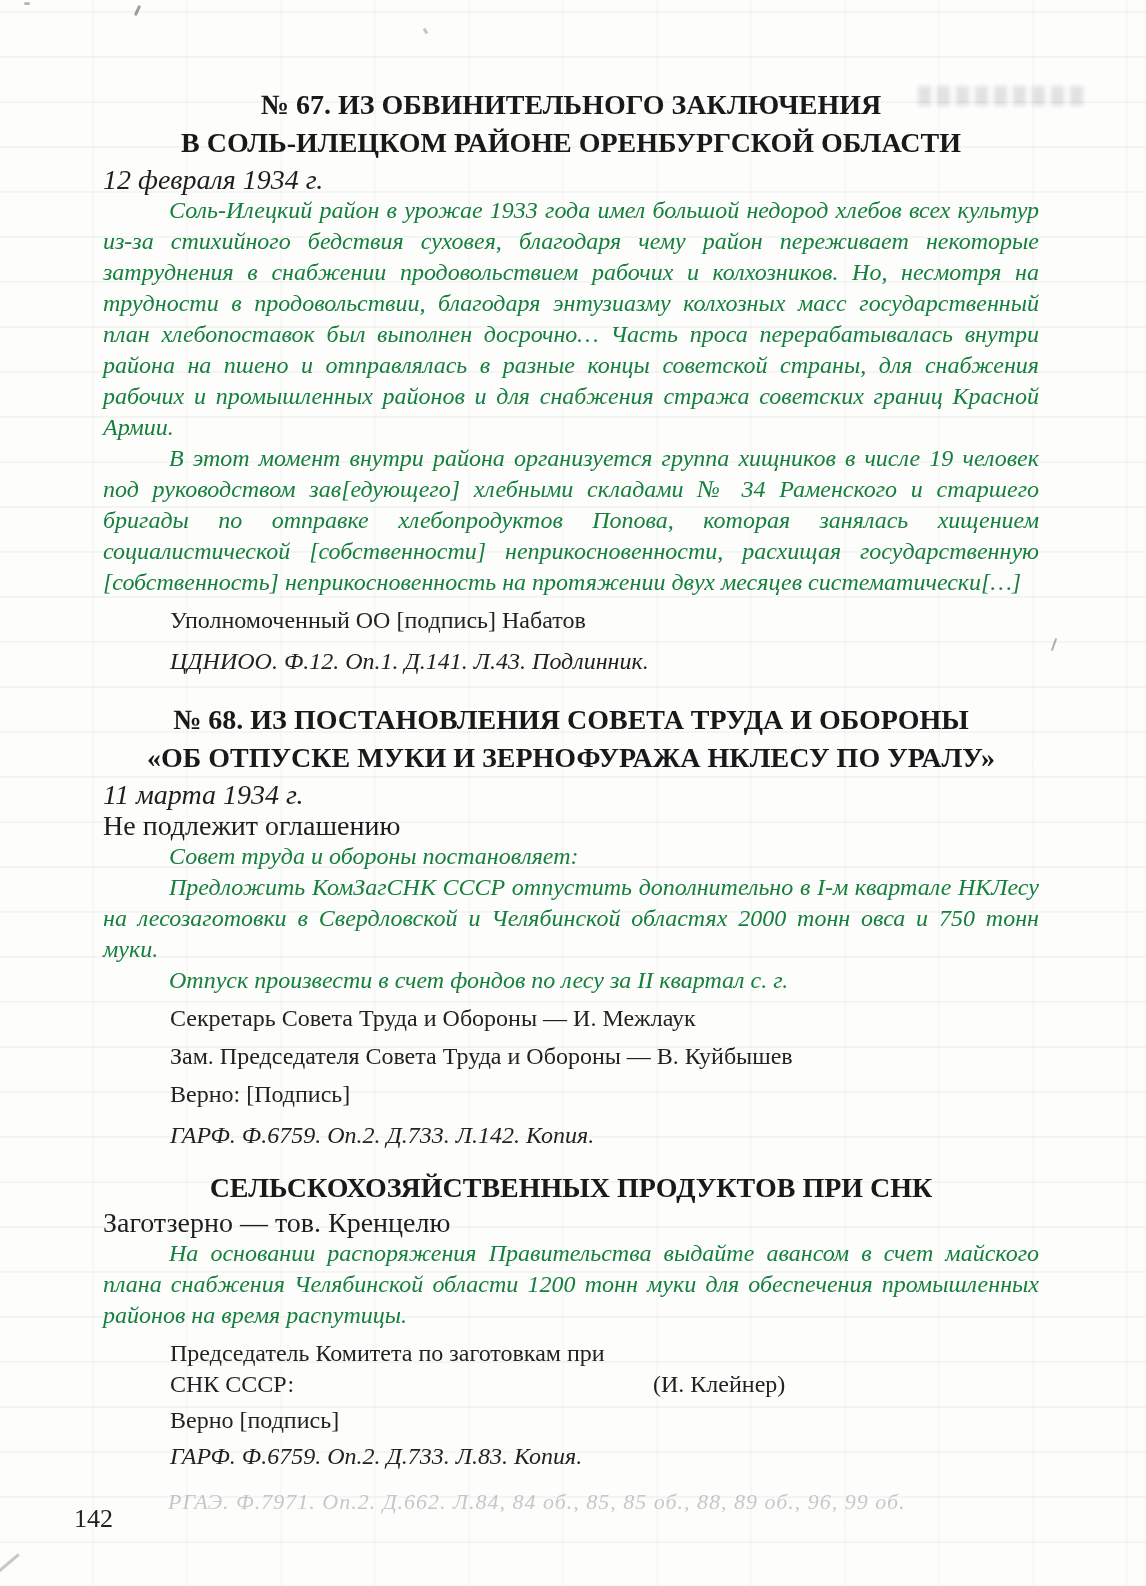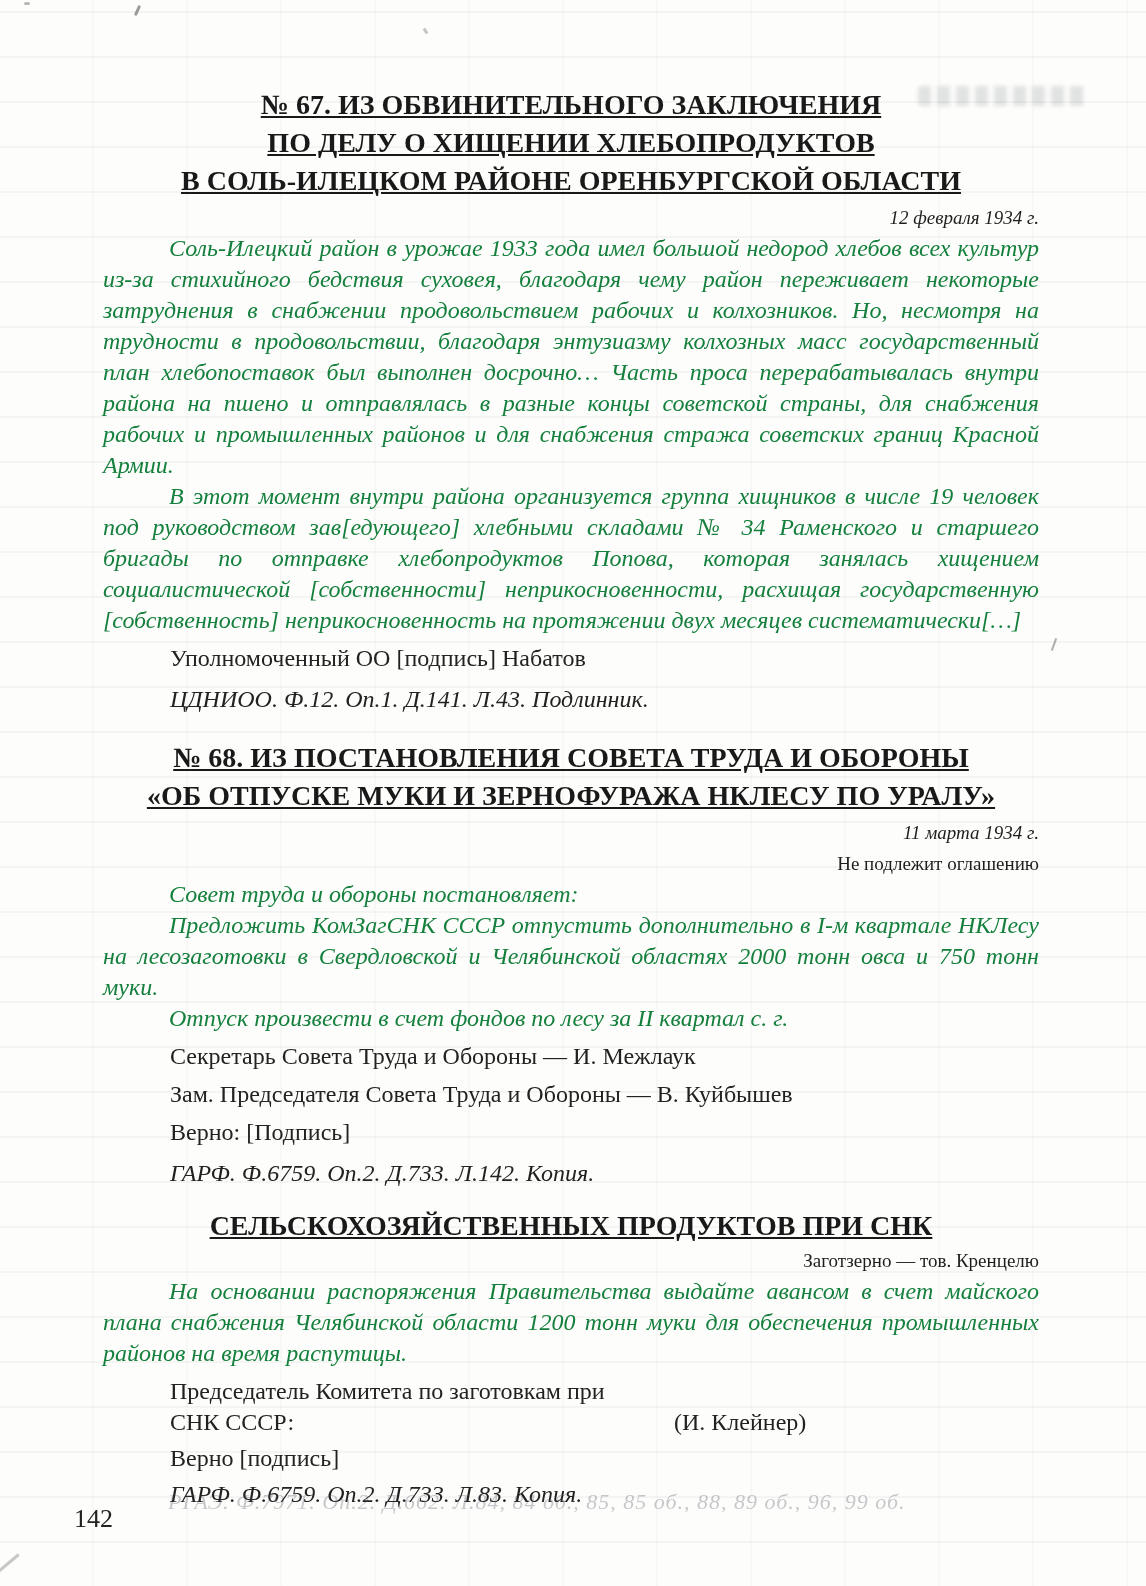--- a/index.html
+++ b/index.html
@@ -37,65 +37,63 @@
   .speck3 { position:absolute; left:1053px; top:638px; width:2px; height:13px; background:rgba(80,80,80,0.45); transform:rotate(20deg); }
   .speck4 { position:absolute; left:424px; top:28px; width:3px; height:6px; background:rgba(90,90,90,0.35); transform:rotate(-30deg); }
   .corner-mark { position:absolute; left:-6px; top:1562px; width:28px; height:3px; background:rgba(100,100,100,0.35); transform:rotate(-40deg); }
 
   .content { position:absolute; left:103px; top:0; width:936px; }
 
   .doc-title {
     text-align:center; font-weight:bold;
     font-size:28px; line-height:38px;
     color:#191919;
-    text-decoration:underline;
   }
   .t67 { margin-top:86px; }
   .t68 { margin-top:24px; }
   .t69 { margin-top:18px; }
 
-  .line-right { text-align:right; font-size:19px; line-height:31px; }
+  .line-right { text-align:left; font-size:28px; line-height:31px; }
   .it { font-style:italic; }
 
   p.body {
     margin:0; font-size:24px; line-height:31px;
     text-align:justify; text-indent:66px;
     color:#15803d;
     font-style:italic;
   }
   .sig  { font-size:24px; line-height:31px; padding-left:67px; color:#222; }
   .archive { font-size:24px; line-height:31px; padding-left:67px; font-style:italic; color:#222; }
 
   .mt2  { margin-top:2px; }
   .mt5  { margin-top:5px; }
   .mt7  { margin-top:7px; }
   .mt10 { margin-top:10px; }
 
   .snk-line { position:relative; }
-  .kleiner  { position:absolute; left:571px; top:0; font-style:normal; }
+  .kleiner  { position:absolute; left:550px; top:0; font-style:normal; }
 
   .page-number { position:absolute; left:74px; top:1504px; font-size:26px; color:#222; }
 </style>
 </head>
 <body>
 
 <div class="page">
   <div class="ghost-grid"></div>
   <div class="ghost-smudge"></div>
   <div class="speck1"></div>
   <div class="speck2"></div>
   <div class="speck3"></div>
   <div class="speck4"></div>
   <div class="corner-mark"></div>
 
   <div class="content">
 
     <div class="doc-title t67">
       <div>№ 67. ИЗ ОБВИНИТЕЛЬНОГО ЗАКЛЮЧЕНИЯ</div>
-      <div>ПО ДЕЛУ О ХИЩЕНИИ ХЛЕБОПРОДУКТОВ</div>
       <div>В СОЛЬ-ИЛЕЦКОМ РАЙОНЕ ОРЕНБУРГСКОЙ ОБЛАСТИ</div>
     </div>
     <div class="line-right it mt2">12 февраля 1934 г.</div>
     <p class="body mt2">Соль-Илецкий район в урожае 1933 года имел большой недород хлебов всех культур из-за стихийного бедствия суховея, благодаря чему район переживает некоторые затруднения в снабжении продовольствием рабочих и колхозников. Но, несмотря на трудности в продовольствии, благодаря энтузиазму колхозных масс государственный план хлебопоставок был выполнен досрочно… Часть проса перерабатывалась внутри района на пшено и отправлялась в разные концы советской страны, для снабжения рабочих и промышленных районов и для снабжения стража советских границ Красной Армии.</p>
     <p class="body">В этот момент внутри района организуется группа хищников в числе 19 человек под руководством зав[едующего] хлебными складами № 34 Раменского и старшего бригады по отправке хлебопродуктов Попова, которая занялась хищением социалистической [собственности] неприкосновенности, расхищая государственную [собственность] неприкосновенность на протяжении двух месяцев систематически[…]</p>
     <div class="sig mt7">Уполномоченный ОО [подпись] Набатов</div>
     <div class="archive mt10">ЦДНИОО. Ф.12. Оп.1. Д.141. Л.43. Подлинник.</div>
 
     <div class="doc-title t68">
       <div>№ 68. ИЗ ПОСТАНОВЛЕНИЯ СОВЕТА ТРУДА И ОБОРОНЫ</div>

